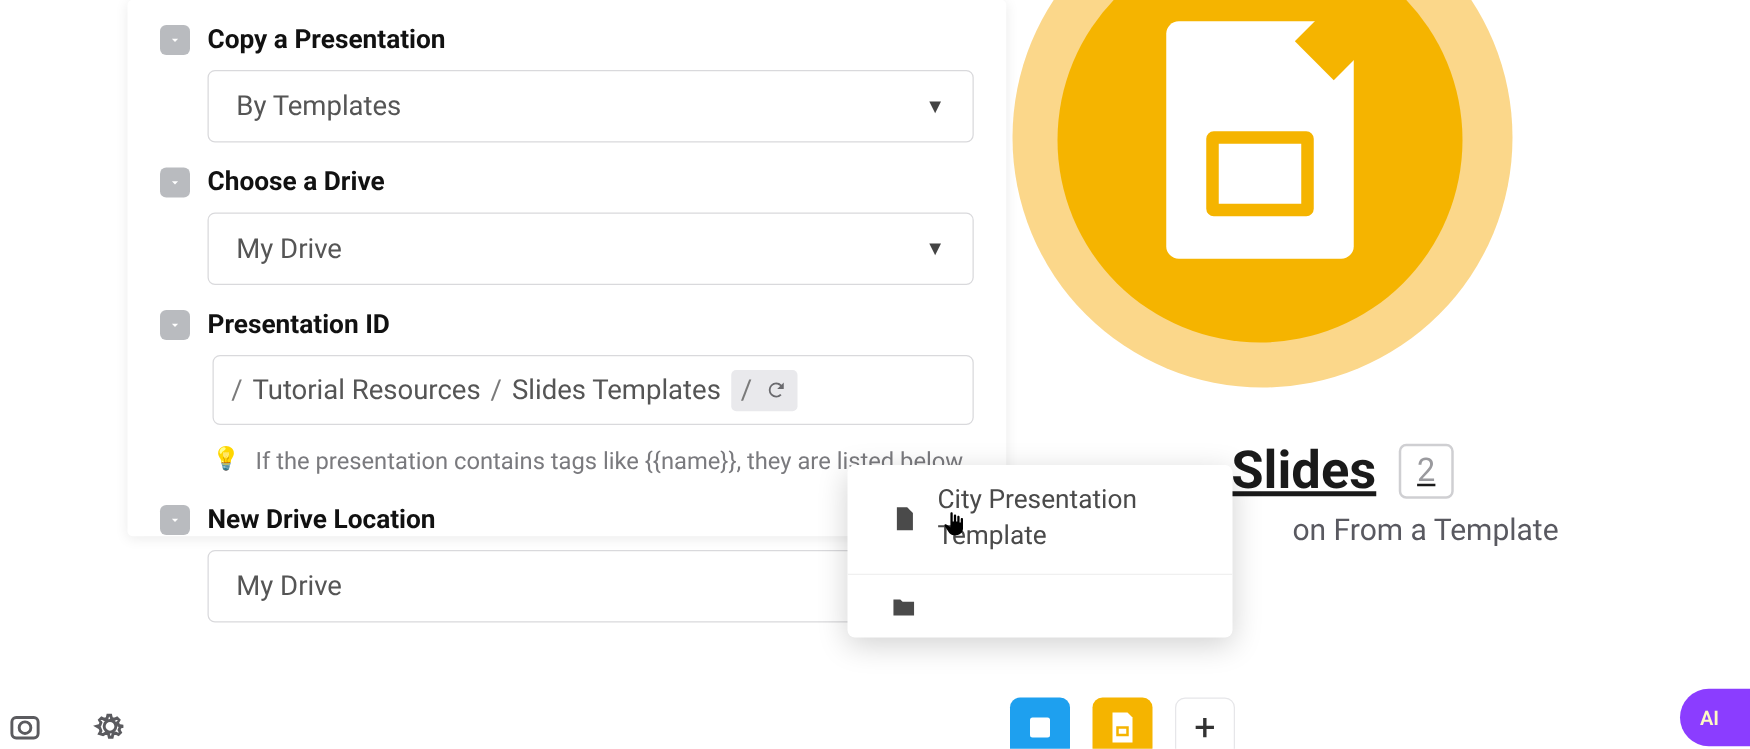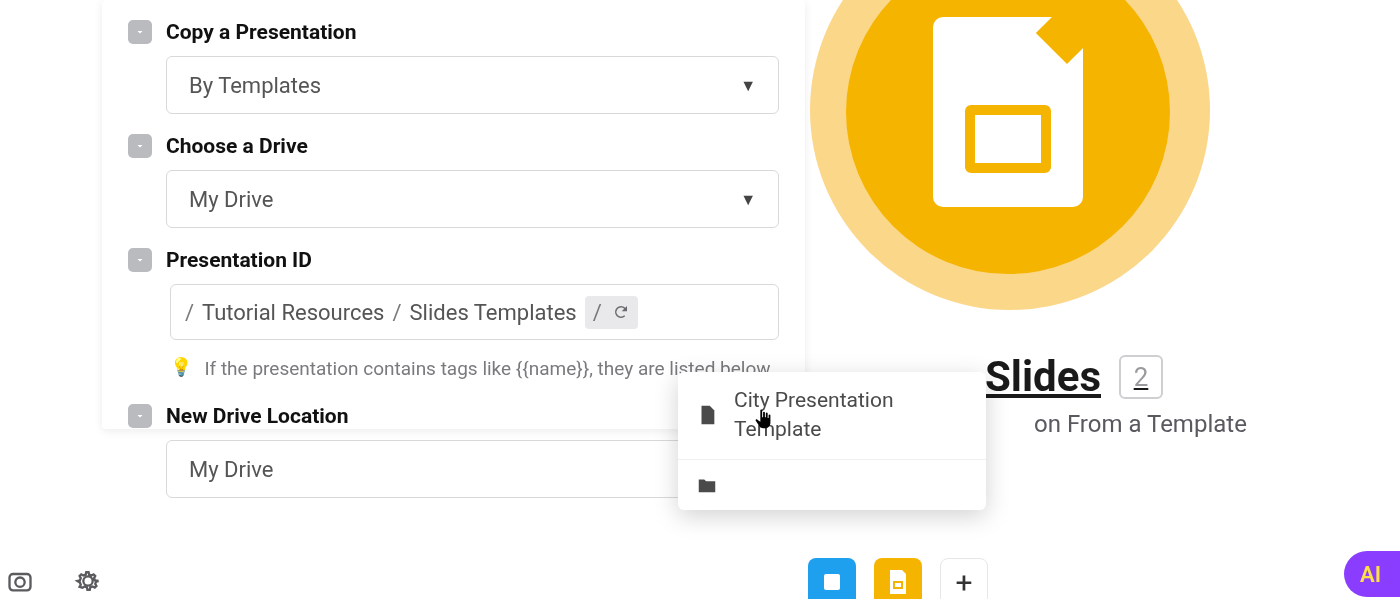--- a/index.html
+++ b/index.html
@@ -105,21 +105,21 @@
     background: #fff;
     border-radius: 6px;
     box-shadow: 0 6px 24px rgba(0,0,0,0.18);
     overflow: hidden;
     z-index: 50;
   }
   .dd-item {
     display: flex;
     align-items: center;
     gap: 16px;
-    padding: 14px 18px;
+    padding: 14px 34px;
     font-size: 21px;
     color: #4a4a4a;
     border-bottom: 1px solid #f0f0f0;
   }
   .dd-item:last-child { border-bottom: none; }
   .dd-item .dd-icon { width: 22px; height: 22px; flex: none; }
   .dd-item .dd-label { line-height: 1.4; }
   .slides-node {
     position: absolute;
     left: 870px;
@@ -195,22 +195,22 @@
   }
   .app-blue { background: #1ea0ef; }
   .app-orange { background: #f5b400; }
   .app-plus { background: #fff; border: 1px solid #e6e6e9; font-size: 30px; color: #333; }
   .ai-pill {
     position: absolute;
     right: 0; bottom: 2px;
     width: 56px; height: 46px;
     background: #8b3dff;
     border-radius: 30px 0 0 30px;
-    color: #fde047;
-    font-size: 22px;
+    color: #fef9c3;
+    font-size: 16px;
     font-weight: 600;
     display: flex; align-items: center; padding-left: 16px;
   }
   .bottom-left-icons {
     position: absolute;
     left: 6px; bottom: 4px;
     display: flex; gap: 40px; align-items: center;
   }
   .bl-icon { width: 28px; height: 28px; color: #5b5b5f; }
   .cursor {

